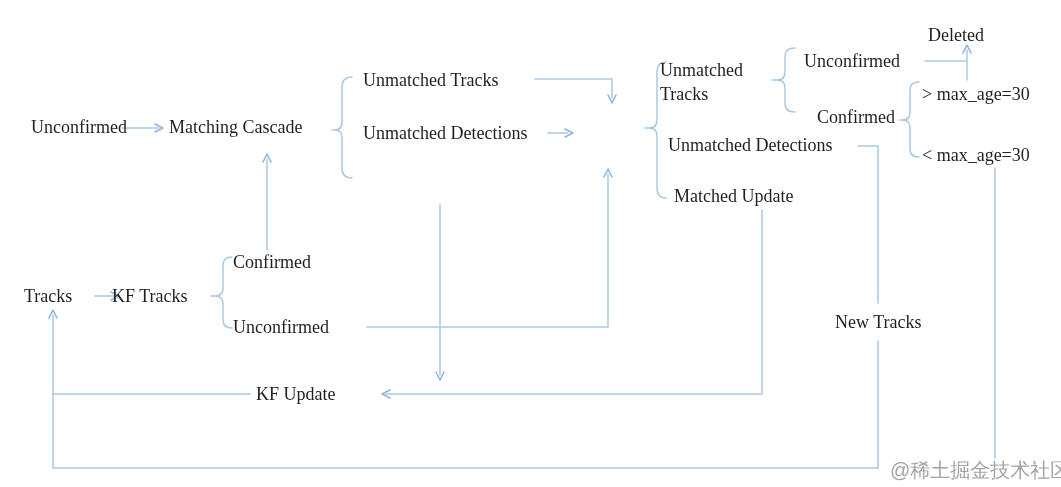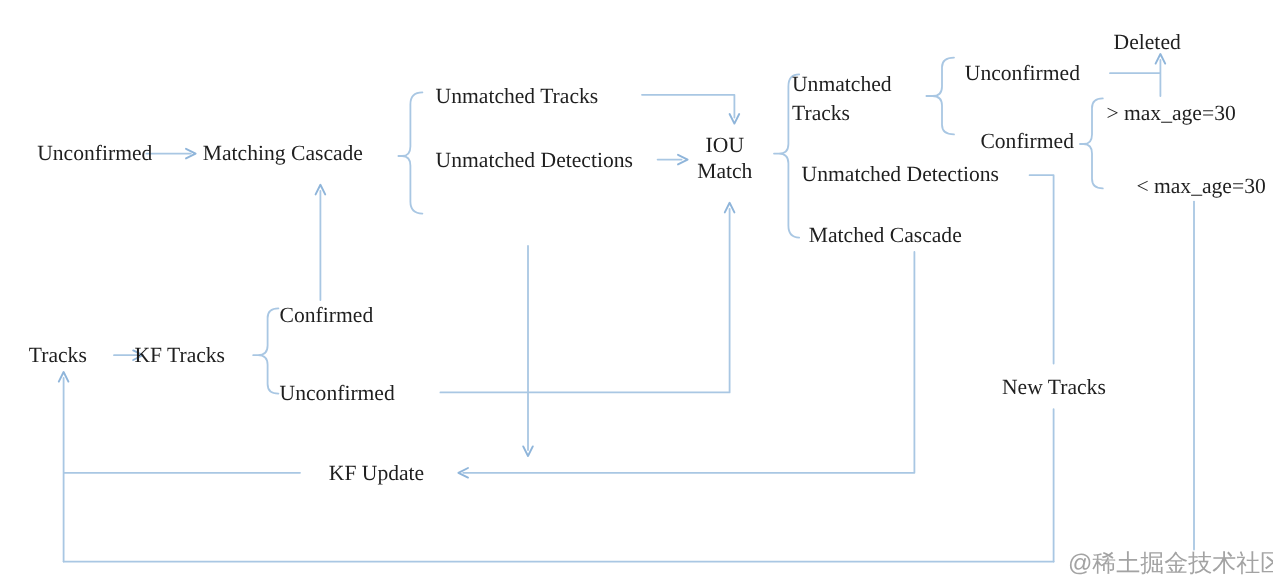--- a/index.html
+++ b/index.html
@@ -109,41 +109,37 @@
     <path class="arrow" d="M111,292 L119,296 L111,300"></path>
 
     <path class="line" d="M211,296 L215,296 Q223,296 223,288 V265 Q223,257 232,257 M215,296 Q223,296 223,304 V320 Q223,328 232,328"></path>
   </svg>
 
   <div class="lbl" style="left:31px;  top:116px;">Unconfirmed</div>
   <div class="lbl" style="left:169px; top:116px;">Matching Cascade</div>
   <div class="lbl" style="left:363px; top:69px;">Unmatched Tracks</div>
   <div class="lbl" style="left:363px; top:122px;">Unmatched Detections</div>
 
-  <div class="lbl lbl-center" style="left:566px; top:111px; width:76px;">
-    <div>IOU</div>
-    <div>Match</div>
-  </div>
 
   <div class="lbl lbl-2line" style="left:660px; top:58px;">
     <div>Unmatched</div>
     <div>Tracks</div>
   </div>
 
   <div class="lbl" style="left:668px; top:134px;">Unmatched Detections</div>
-  <div class="lbl" style="left:674px; top:185px;">Matched Cascade</div>
+  <div class="lbl" style="left:674px; top:185px;">Matched Update</div>
 
   <div class="lbl" style="left:804px; top:50px;">Unconfirmed</div>
   <div class="lbl" style="left:817px; top:106px;">Confirmed</div>
   <div class="lbl" style="left:928px; top:24px;">Deleted</div>
   <div class="lbl" style="left:922px; top:83px;">&gt; max_age=30</div>
-  <div class="lbl" style="left:922px; top:144px;margin-left:25px;">&lt; max_age=30</div>
+  <div class="lbl" style="left:922px; top:144px;">&lt; max_age=30</div>
 
   <div class="lbl" style="left:24px;  top:285px;">Tracks</div>
   <div class="lbl" style="left:112px; top:285px;">KF Tracks</div>
   <div class="lbl" style="left:233px; top:251px;">Confirmed</div>
   <div class="lbl" style="left:233px; top:316px;">Unconfirmed</div>
-  <div class="lbl" style="left:274px; top:383px;">KF Update</div>
+  <div class="lbl" style="left:256px; top:383px;">KF Update</div>
   <div class="lbl" style="left:835px; top:311px;font-family:Liberation Serif, serif;">New Tracks</div>
 
   <div class="watermark" style="left:890px; top:458px;">@稀土掘金技术社区</div>
 
 </div>
 
 </body></html>

